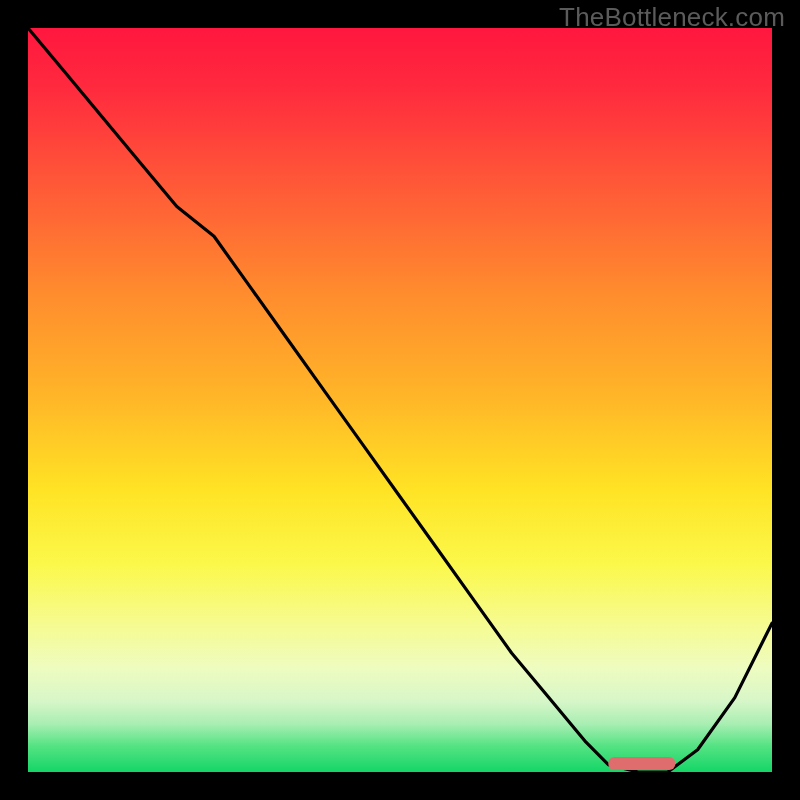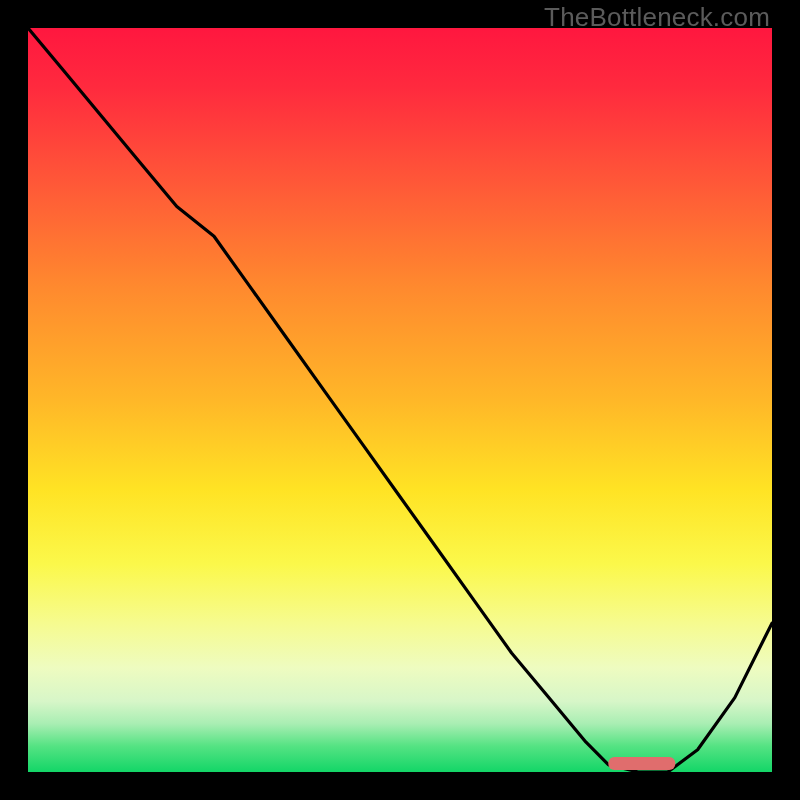--- a/index.html
+++ b/index.html
@@ -22,21 +22,21 @@
   .plot {
     position: absolute;
     left: 0;
     top: 0;
     width: 744px;
     height: 744px;
   }
   .watermark {
     position: absolute;
     top: 2px;
-    right: 30px;
+    right: 15px;
     color: #5b5b5b;
     font-size: 26px;
     font-weight: 500;
     letter-spacing: 0.2px;
     text-align: right;
   }
 </style>
 </head>
 <body>
 

